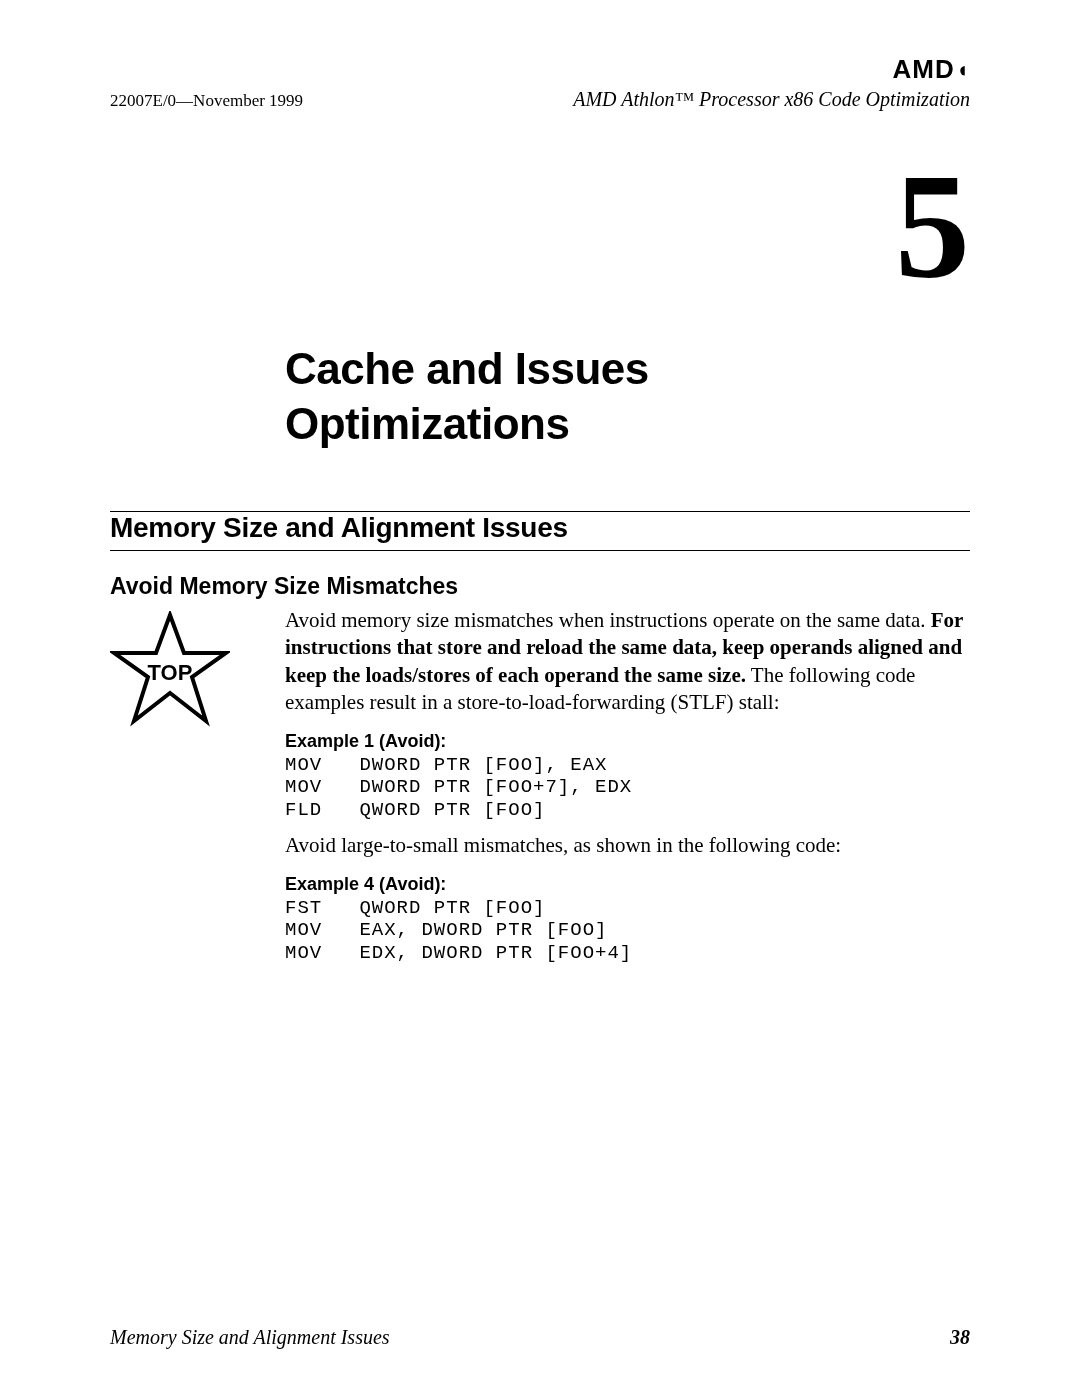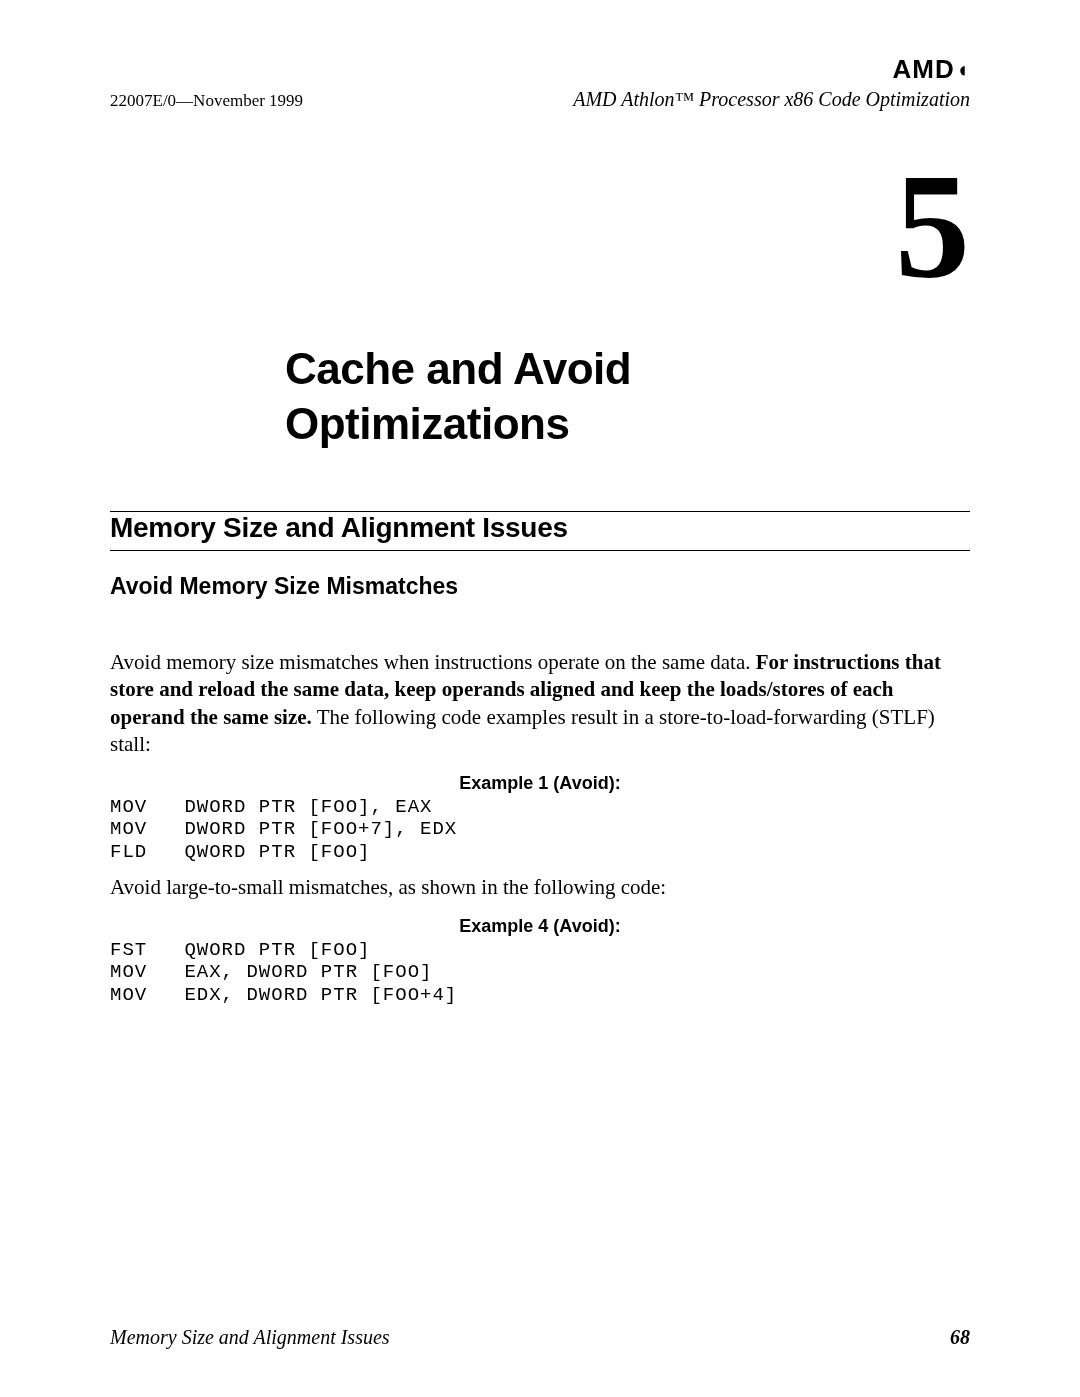--- a/index.html
+++ b/index.html
@@ -98,29 +98,27 @@
   }
   .star-col {
     width: 155px;
     flex: 0 0 155px;
     padding-top: 4px;
   }
   .text-col {
     flex: 1;
     font-size: 21px;
     line-height: 1.3;
-    margin-top: 42px;
   }
   .text-col p { margin: 0 0 6px 0; }
   .example-label {
     font-family: Arial, Helvetica, sans-serif;
     font-weight: 700;
     font-size: 18px;
     margin-top: 14px;
-    text-align: center;
   }
   .code {
     font-family: "Courier New", monospace;
     font-size: 19px;
     white-space: pre;
     letter-spacing: 1px;
     line-height: 1.2;
     margin-bottom: 10px;
   }
   .mid-para {
@@ -155,47 +153,53 @@
   <div class="logo">AMD</div>
 
   <div class="header-row">
     <div class="doc-id">22007E/0—November 1999</div>
     <div class="doc-title">AMD Athlon™ Processor x86 Code Optimization</div>
   </div>
 
   <div class="chapter-num">5</div>
 
   <div class="chapter-title">
-    <span>Cache and Avoid</span><br>
+    <span>Cache and Issues</span><br>
     <span>Optimizations</span>
   </div>
 
   <hr class="hr">
 
 
   <div class="section-h1">Memory Size and Alignment Issues</div>
   <hr class="hr">
 
   <div class="section-h2">Avoid Memory Size Mismatches</div>
 
   <div class="body-row">
+    <div class="star-col">
+      <svg class="star-svg" viewBox="0 0 120 120">
+        <polygon points="60,4 74,42 116,42 82,66 96,110 60,82 24,110 38,66 4,42 46,42" fill="none" stroke="#000" stroke-width="4"></polygon>
+        <text x="60" y="69" text-anchor="middle" font-family="Arial" font-weight="900" font-size="22">TOP</text>
+      </svg>
+    </div>
     <div class="text-col">
       <p>
         <span>Avoid memory size mismatches when instructions operate on the same data. </span><span class="bold">For instructions that store and reload the same data, keep operands aligned and keep the loads/stores of each operand the same size.</span><span> The following code examples result in a store-to-load-forwarding (STLF) stall:</span>
       </p>
       <div class="example-label">Example 1 (Avoid):</div>
       <div class="code">MOV   DWORD PTR [FOO], EAX
 MOV   DWORD PTR [FOO+7], EDX
 FLD   QWORD PTR [FOO]</div>
       <p class="mid-para">Avoid large-to-small mismatches, as shown in the following code:</p>
       <div class="example-label">Example 4 (Avoid):</div>
       <div class="code">FST   QWORD PTR [FOO]
 MOV   EAX, DWORD PTR [FOO]
 MOV   EDX, DWORD PTR [FOO+4]</div>
     </div>
   </div>
 
   <div class="footer">
     <div class="footer-left">Memory Size and Alignment Issues</div>
-    <div class="footer-right">68</div>
+    <div class="footer-right">38</div>
   </div>
 
 </div>
 
 </body></html>

